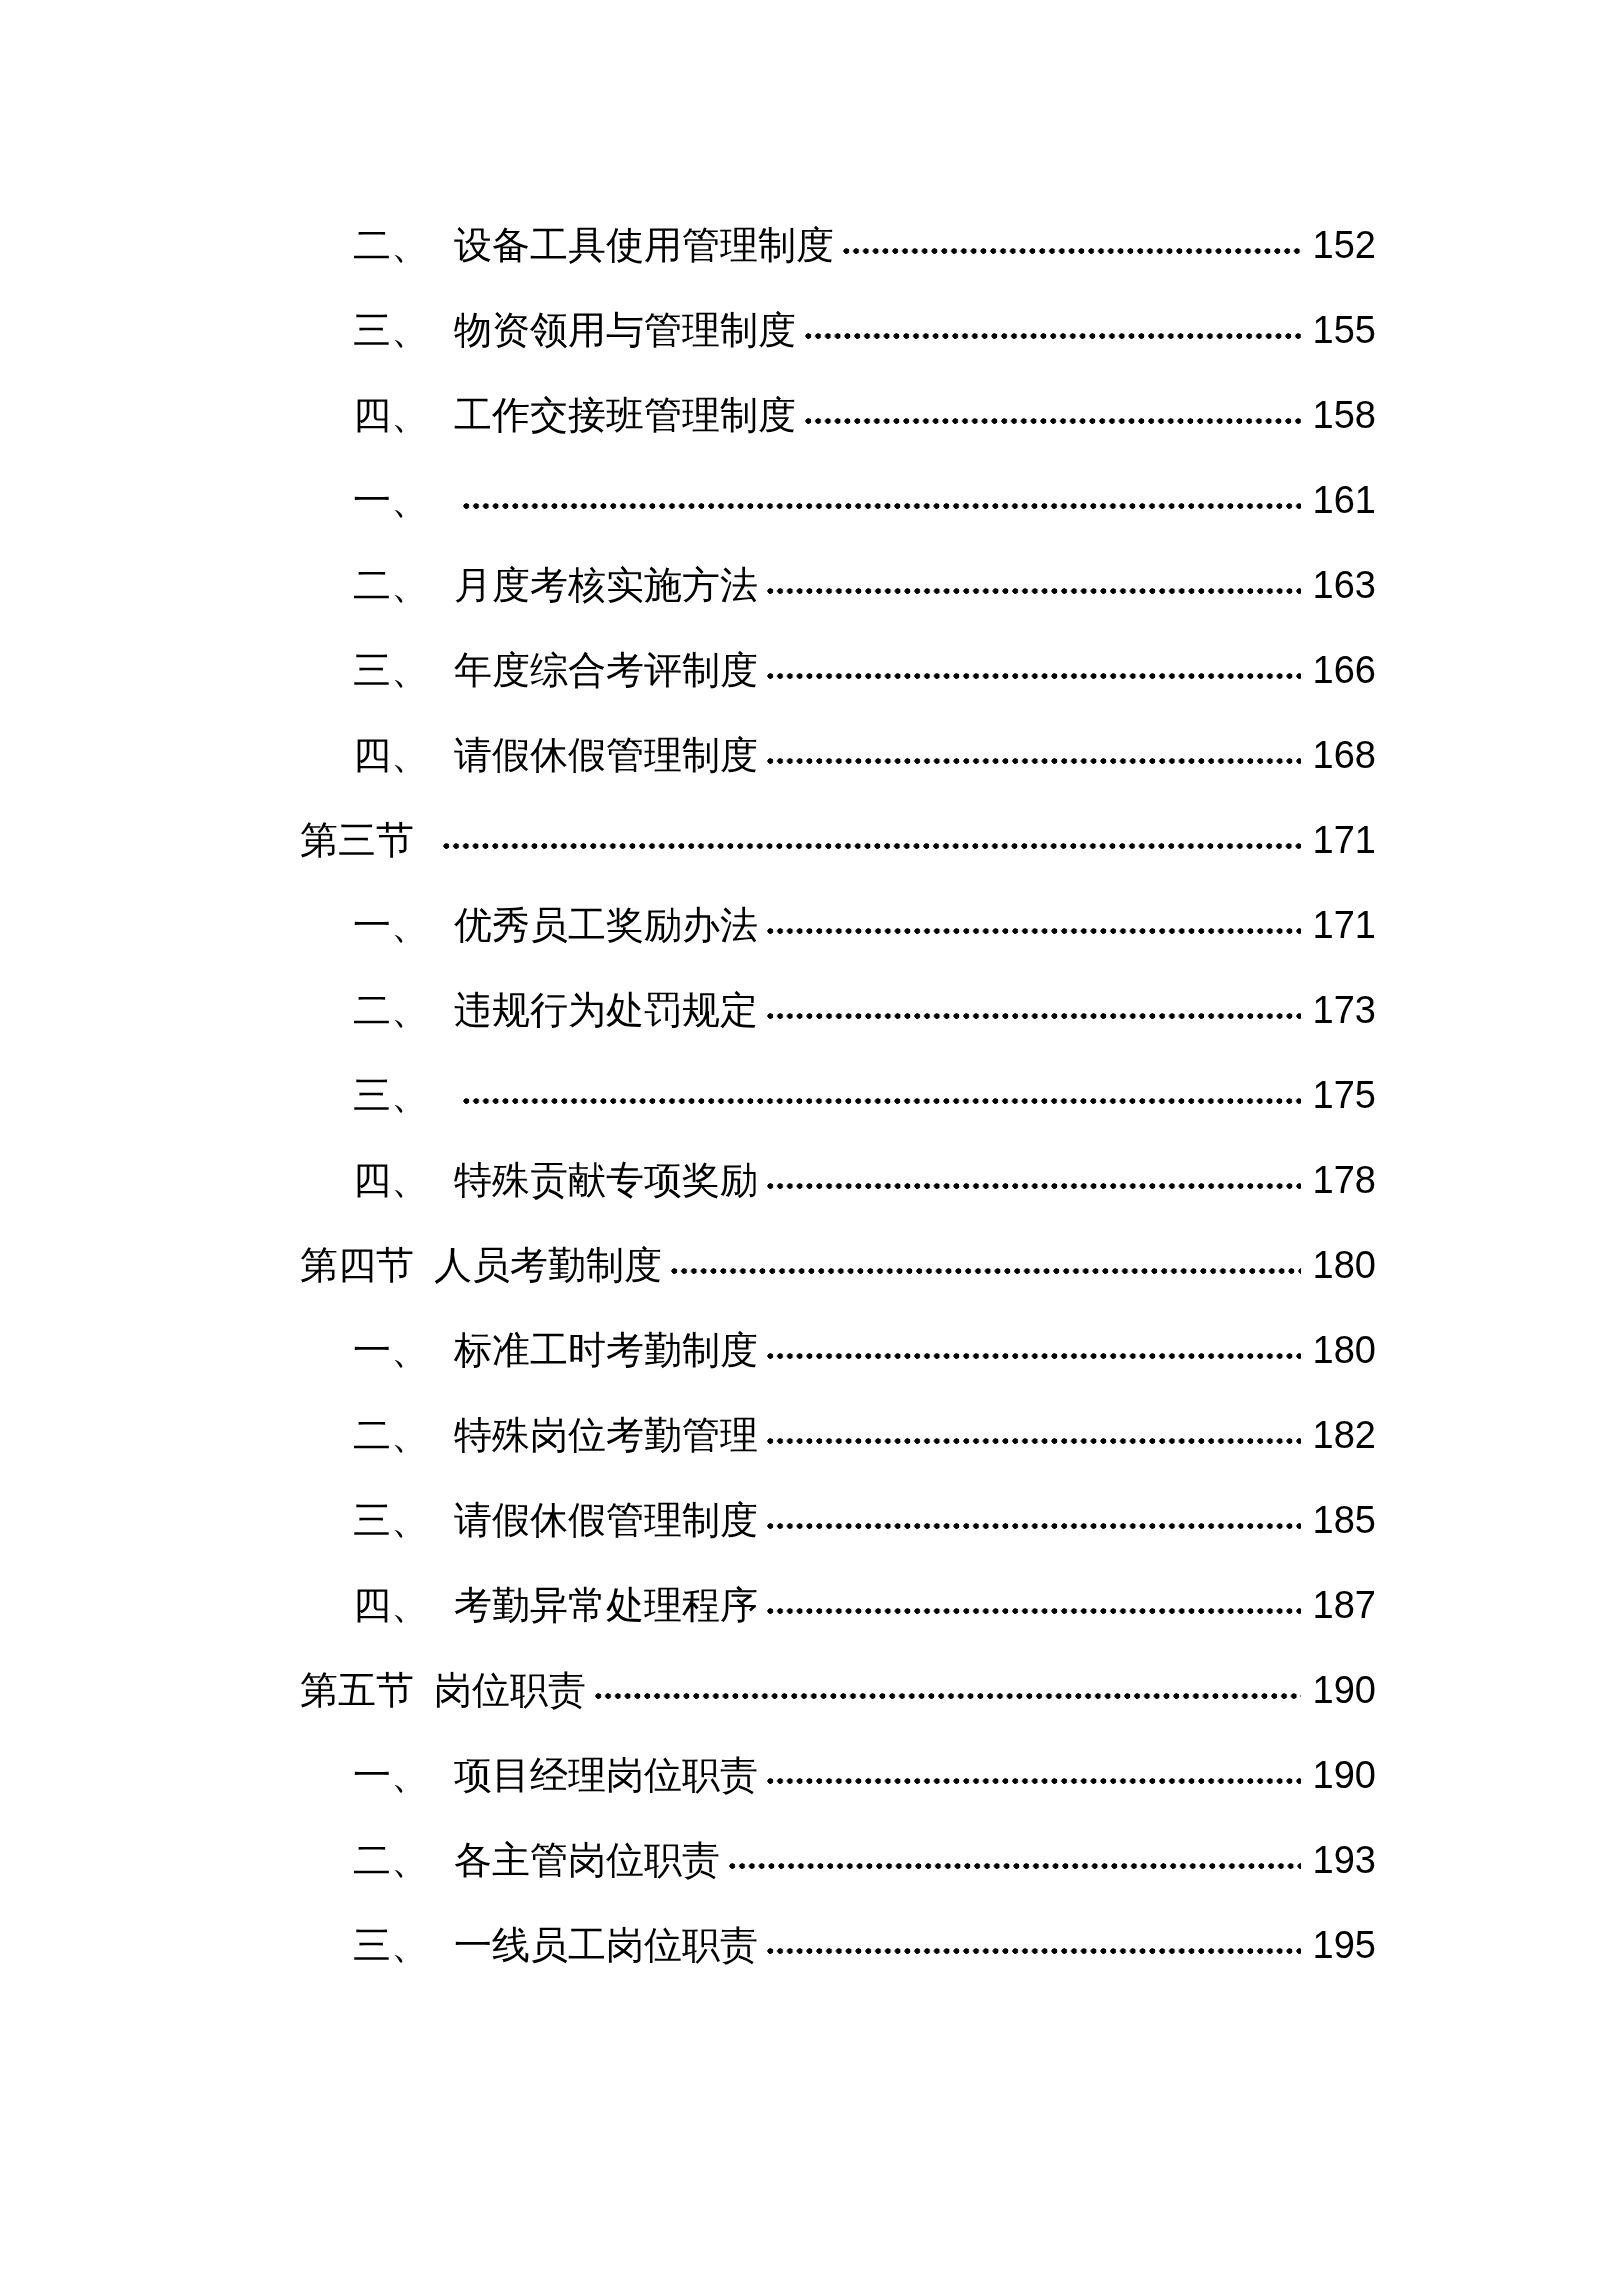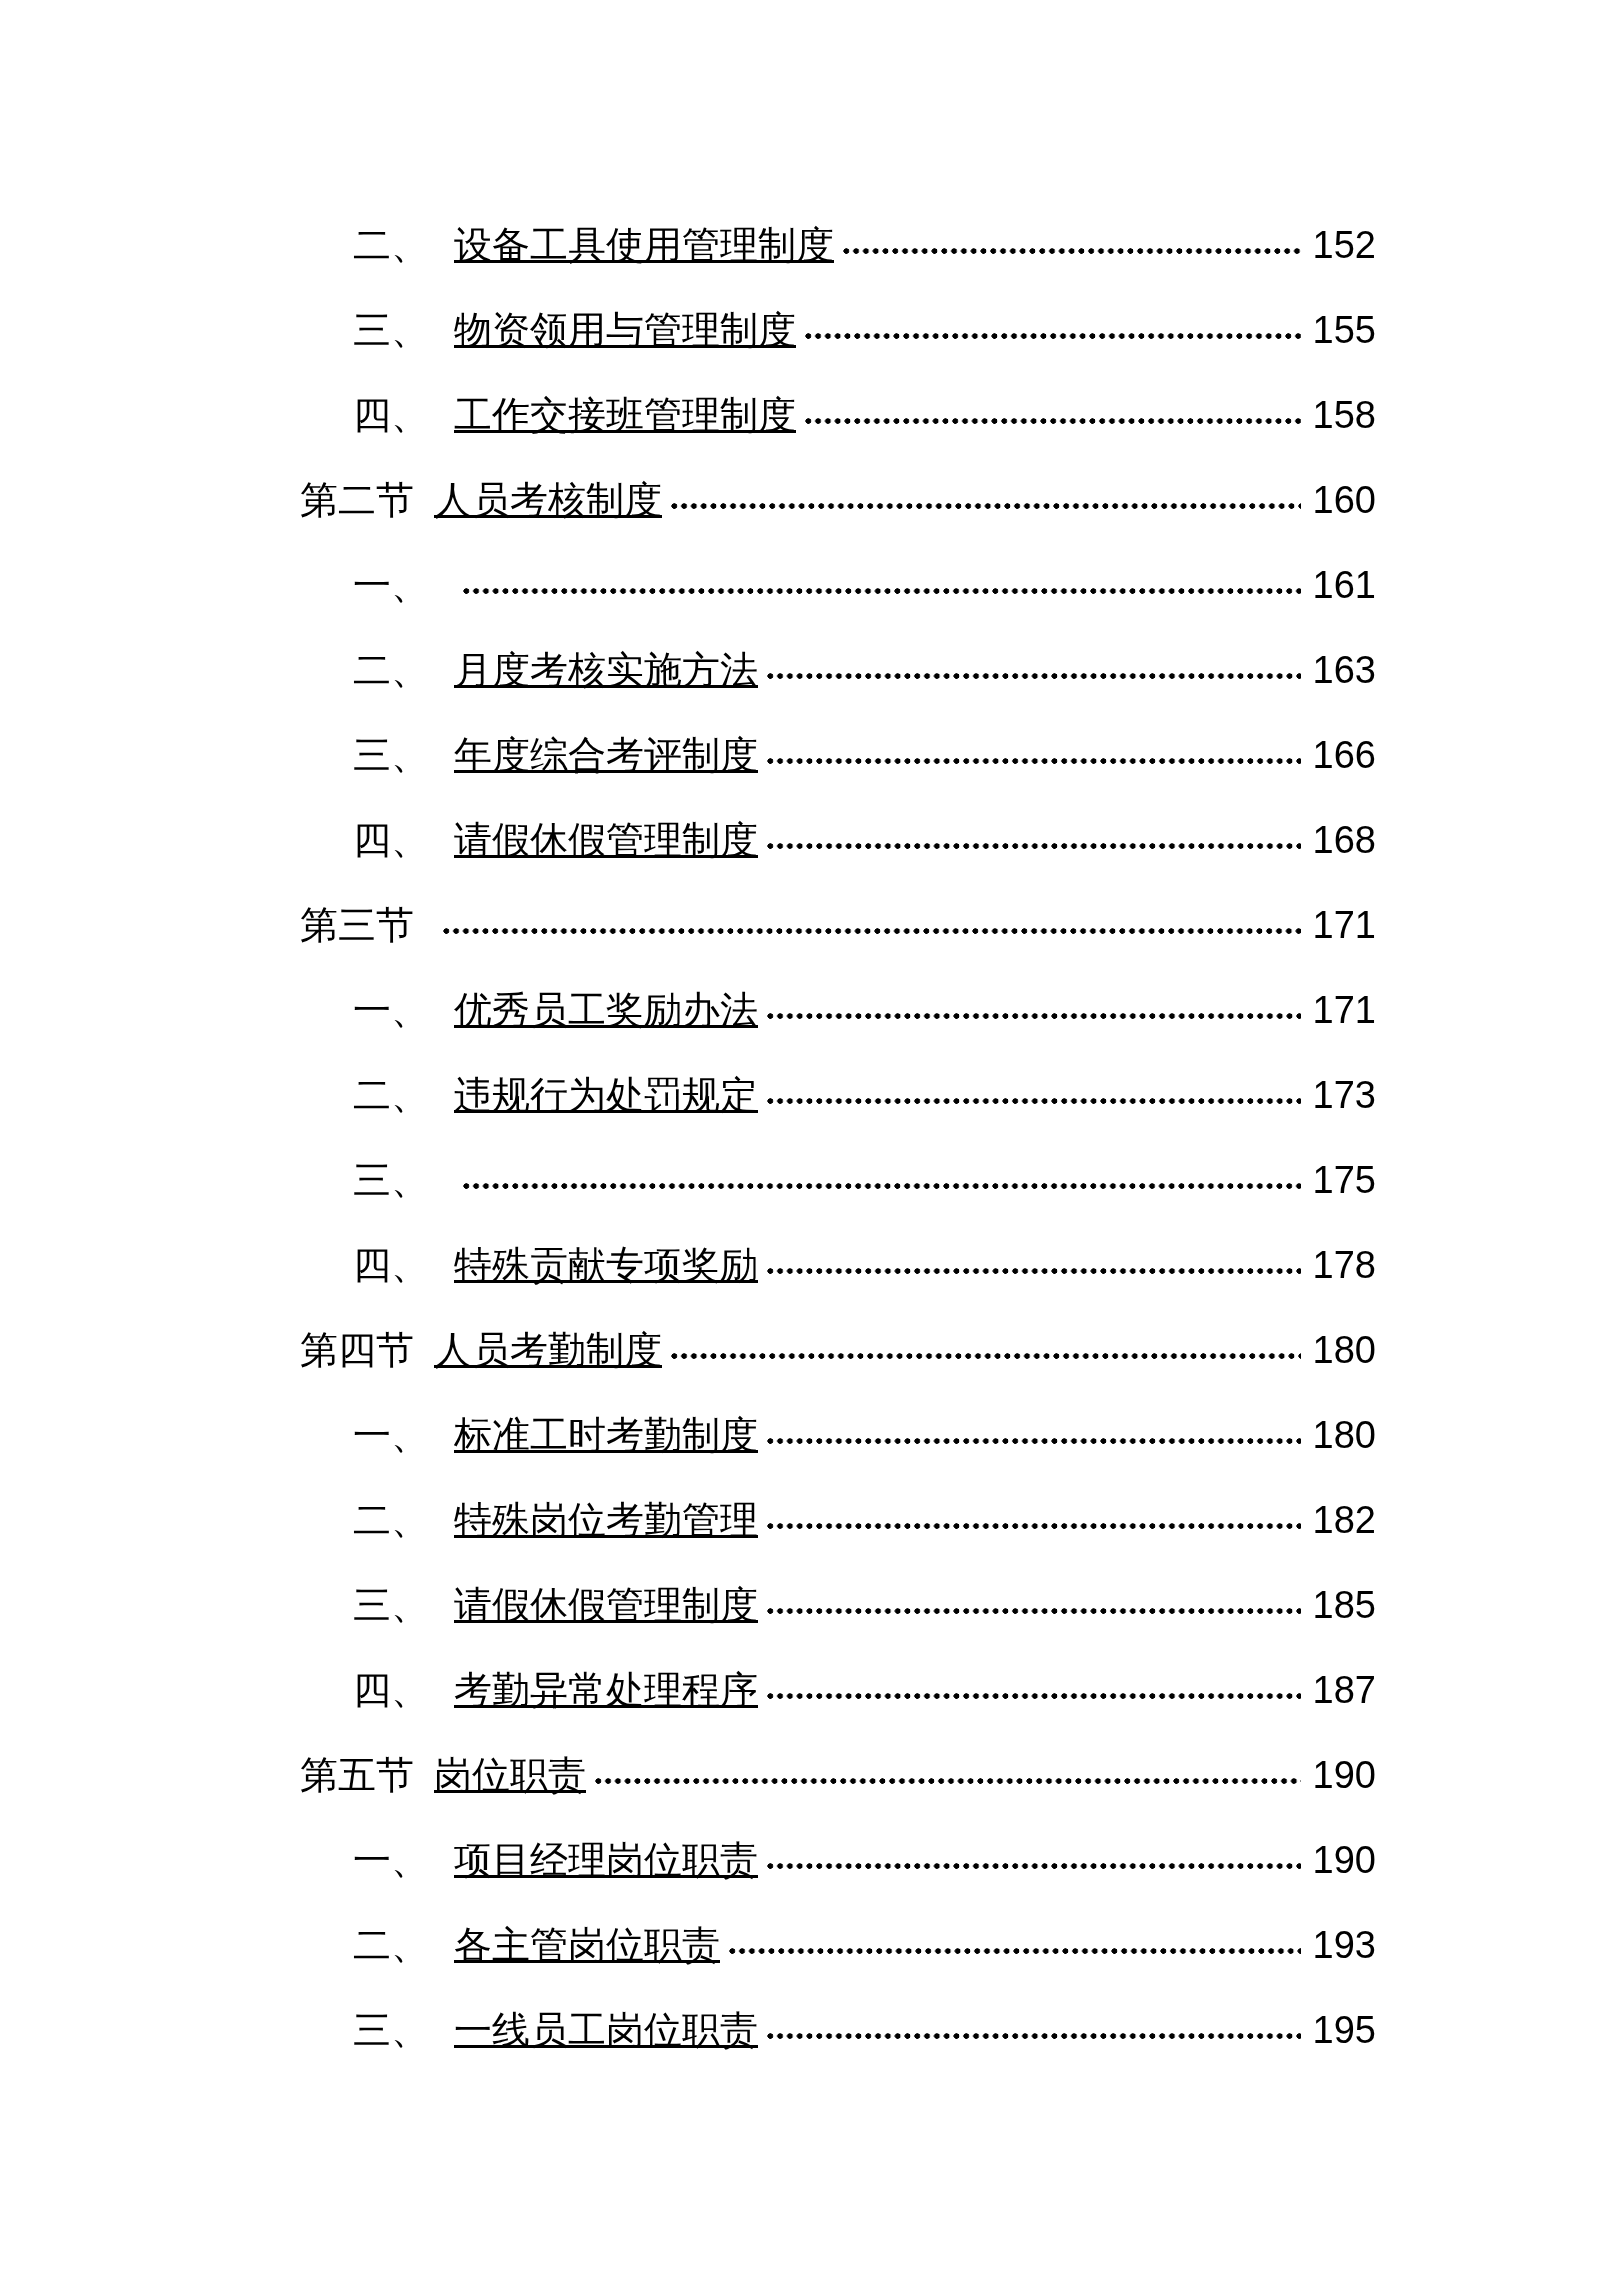--- a/index.html
+++ b/index.html
@@ -34,21 +34,20 @@
     padding-left: 353px;
   }
   .entry-label {
     display: inline-block;
     flex: 0 0 auto;
   }
   .level-section .entry-label { width: 134px; }
   .level-item .entry-label { width: 101px; }
   .entry-title {
     flex: 0 0 auto;
-    text-decoration: underline;
   }
   .dot-leader {
     flex: 1 1 auto;
     height: 6.5px;
     align-self: flex-end;
     margin: 0 11.8px 34px 9.2px;
     background-image: radial-gradient(circle at 3.3px 3.3px, #000000 2.7px, transparent 3.2px);
     background-size: 9.8px 6.5px;
     background-repeat: repeat-x;
     background-position: left bottom;
@@ -76,26 +75,20 @@
     <span class="entry-label">三、</span>
     <span class="entry-title">物资领用与管理制度</span>
     <span class="dot-leader"></span>
     <span class="page-num">155</span>
   </div>
       <div class="toc-row level-item">
     <span class="entry-label">四、</span>
     <span class="entry-title">工作交接班管理制度</span>
     <span class="dot-leader"></span>
     <span class="page-num">158</span>
-  </div>
-      <div class="toc-row level-section">
-    <span class="entry-label">第二节</span>
-    <span class="entry-title">人员考核制度</span>
-    <span class="dot-leader"></span>
-    <span class="page-num">160</span>
   </div>
       <div class="toc-row level-item">
     <span class="entry-label">一、</span>
     <span class="dot-leader"></span>
     <span class="page-num">161</span>
   </div>
       <div class="toc-row level-item">
     <span class="entry-label">二、</span>
     <span class="entry-title">月度考核实施方法</span>
     <span class="dot-leader"></span>

